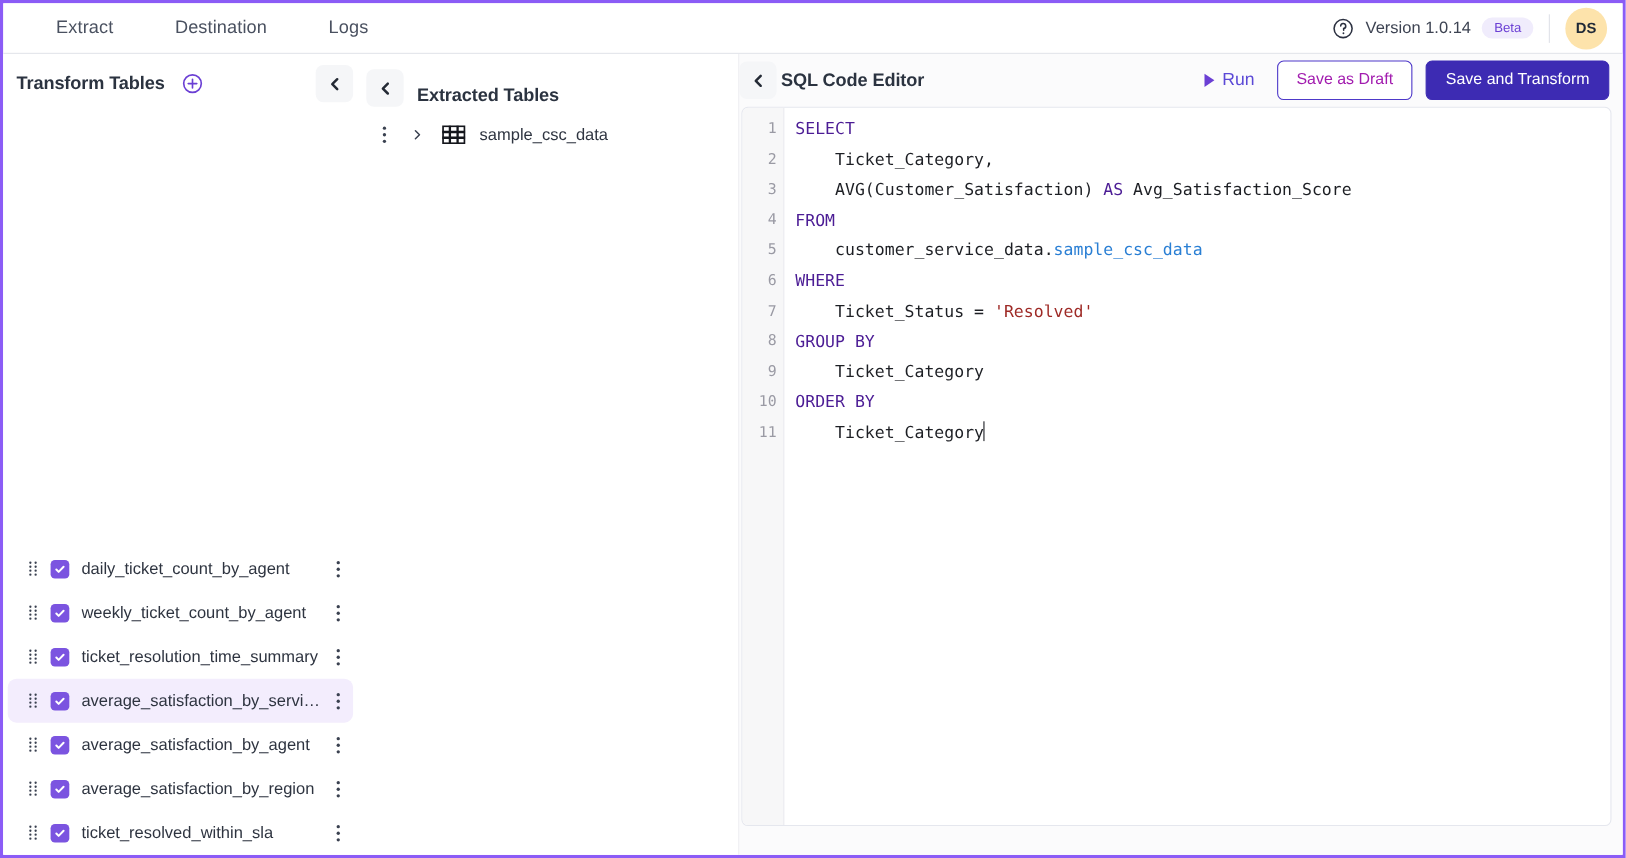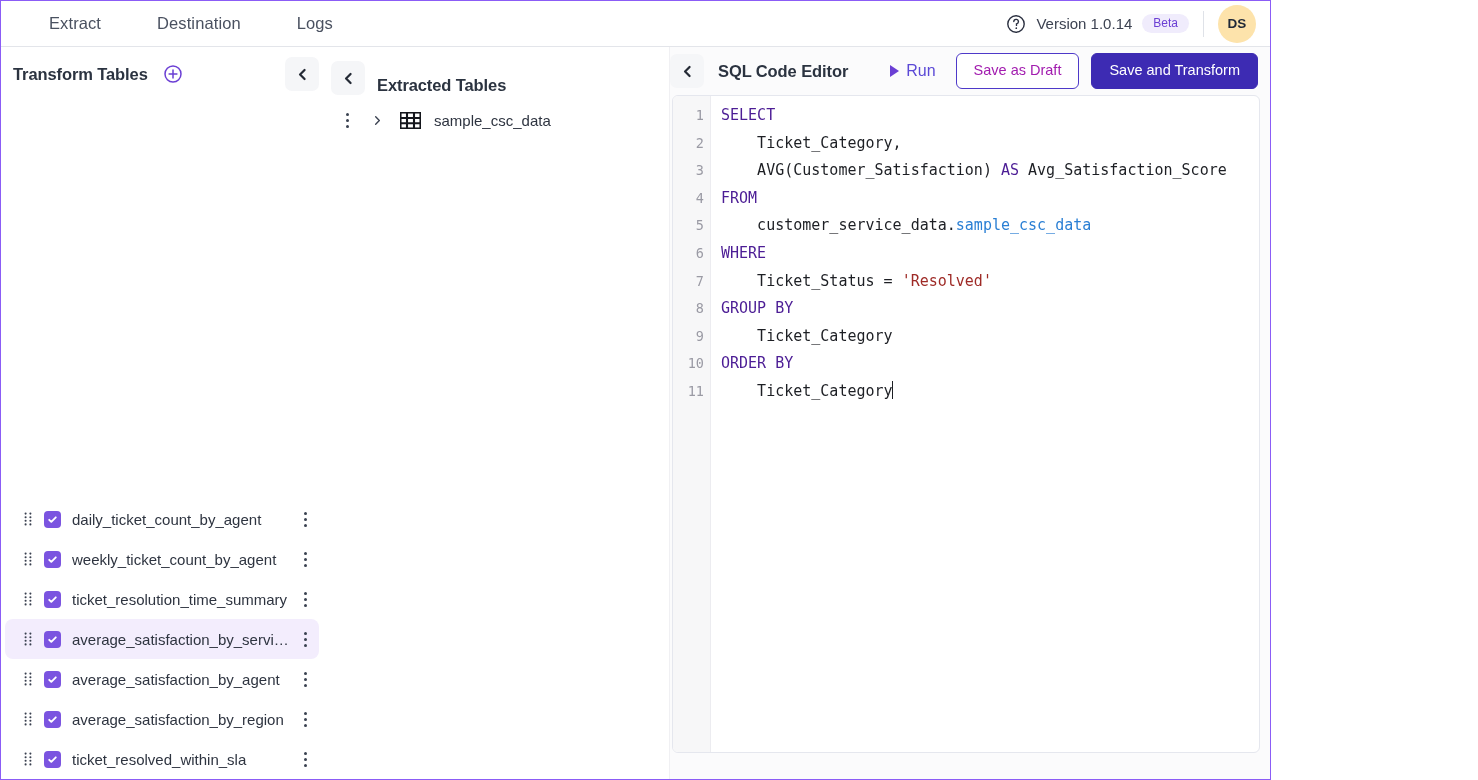--- a/index.html
+++ b/index.html
@@ -7,24 +7,24 @@
   html, body {
     width: 1478px;
     height: 780px;
     background: #ffffff;
     font-family: "Liberation Sans", sans-serif;
     overflow: hidden;
   }
 
   #app {
     position: relative;
-    width: 1271px;
+    width: 1478px;
     height: 780px;
     background: #ffffff;
-    border: 1px solid #8b5cf6;
+    border: 3px solid #8b5cf6;
     display: flex;
     flex-direction: column;
   }
 
   
   .topbar {
     position: relative;
     height: 46px;
     flex: 0 0 46px;
     display: flex;
@@ -279,21 +279,20 @@
     flex-direction: column;
     border-left: 1px solid #f0f0f3;
   }
 
   .sql-head {
     height: 48px;
     flex: 0 0 48px;
     display: flex;
     align-items: center;
     padding: 0 12px 0 0;
-    gap: 10px;
   }
 
   .sql-title {
     font-size: 16.5px;
     font-weight: bold;
     color: #2b3340;
     margin-left: 4px;
     letter-spacing: -.1px;
   }
 

